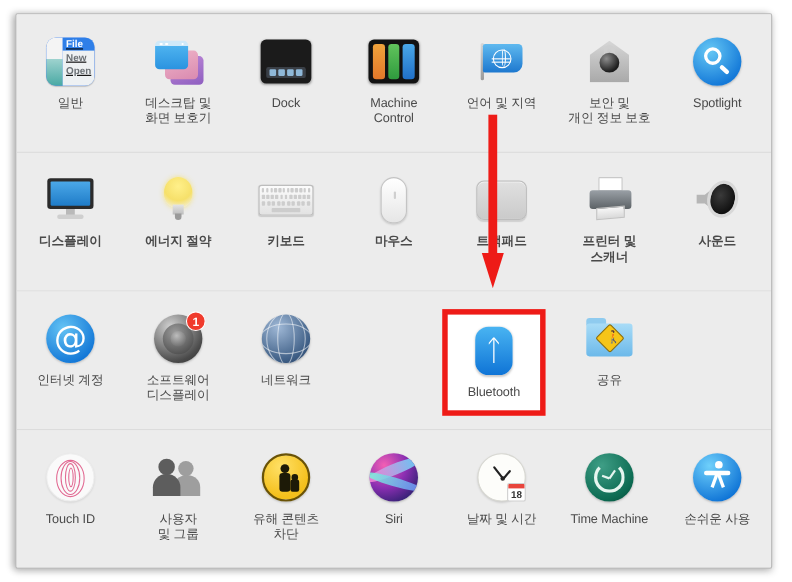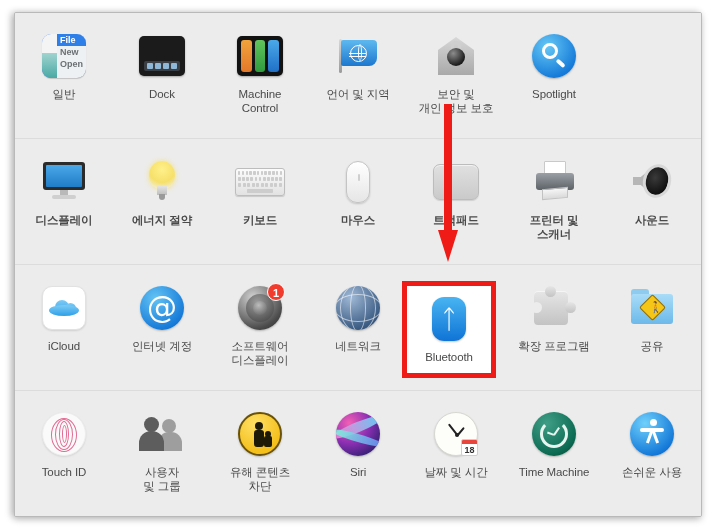--- a/index.html
+++ b/index.html
@@ -86,21 +86,21 @@
   
   .arrow {
     position: absolute;
     left: 436px; top: 104px;
     width: 24px; height: 162px;
     z-index: 7;
     pointer-events: none;
   }
 
   
-  .ic-general { width:44px; height:44px; border-radius:9px; overflow:hidden; background:#3b82f6; display:flex; box-shadow:0 1px 1px rgba(0,0,0,.18);}
+  .ic-general { width:44px; height:44px; border-radius:9px; overflow:hidden; background:#3b82f6; display:flex; box-shadow:0 1px 1px rgba(0,0,0,.18);text-decoration:underline;}
   .ic-general .gl { width:38%; background:linear-gradient(#f4f4f4 0 44%, #9fd3cf 44%, #49a9a4); }
   .ic-general .gr { flex:1; background:#eef1f3; font-size:9px; color:#6b7075; font-weight:bold; }
   .ic-general .gr .mi { padding:1px 3px; line-height:10px; }
   .ic-general .gr .mi.sel { background:#2f7fe8; color:#fff; }
 
   
   .ic-desktop { position:relative; width:46px; height:42px; }
   .ic-desktop .w3 { position:absolute; width:30px; height:26px; border-radius:4px; }
   .ic-desktop .w3a { right:0; bottom:0; background:linear-gradient(160deg,#c08ad8,#8e5ec0); }
   .ic-desktop .w3b { right:5px; bottom:5px; background:linear-gradient(160deg,#f0b5c8,#d98ab0); }
@@ -309,20 +309,37 @@
                 <div class="mi">New</div>
                 <div class="mi">Open</div>
               </div>
             </div>
           </div>
           <div class="label">
             <span>일반</span>
           </div>
         </div>
 
+        <div class="cell">
+          <div class="iconbox">
+            <div class="ic-desktop">
+              <div class="w3 w3a"></div>
+                <div class="w3 w3b"></div>
+              <div class="w3 w3c">
+                  <span class="dot" style="left:4px"></span>
+                  <span class="dot" style="left:9px"></span>
+                  <span class="dot" style="right:4px"></span>
+                </div>
+            </div>
+          </div>
+          <div class="label">
+            <span>데스크탑 및</span>
+            <span class="l2">화면 보호기</span>
+          </div>
+        </div>
 
         <div class="cell">
           <div class="iconbox">
             <div class="ic-dock">
                 <div class="tray">
                   <i></i>
                   <i></i>
                   <i></i>
                   <i></i>
                 </div>
@@ -509,34 +526,20 @@
                 <div class="bell"></div>
               </div>
           </div>
           <div class="label">
             <span>사운드</span>
           </div>
         </div>
       </div>
 
       <div class="row r3">
-        <div class="cell">
-          <div class="iconbox">
-            <div class="ic-icloud">
-                <div class="cl">
-                  <i class="c2"></i>
-                  <i class="c3"></i>
-                  <i class="c1"></i>
-                </div>
-              </div>
-          </div>
-          <div class="label">
-            <span>iCloud</span>
-          </div>
-        </div>
 
         <div class="cell">
           <div class="iconbox">
             <div class="ic-at">@</div>
           </div>
           <div class="label">
             <span>인터넷 계정</span>
           </div>
         </div>
 

